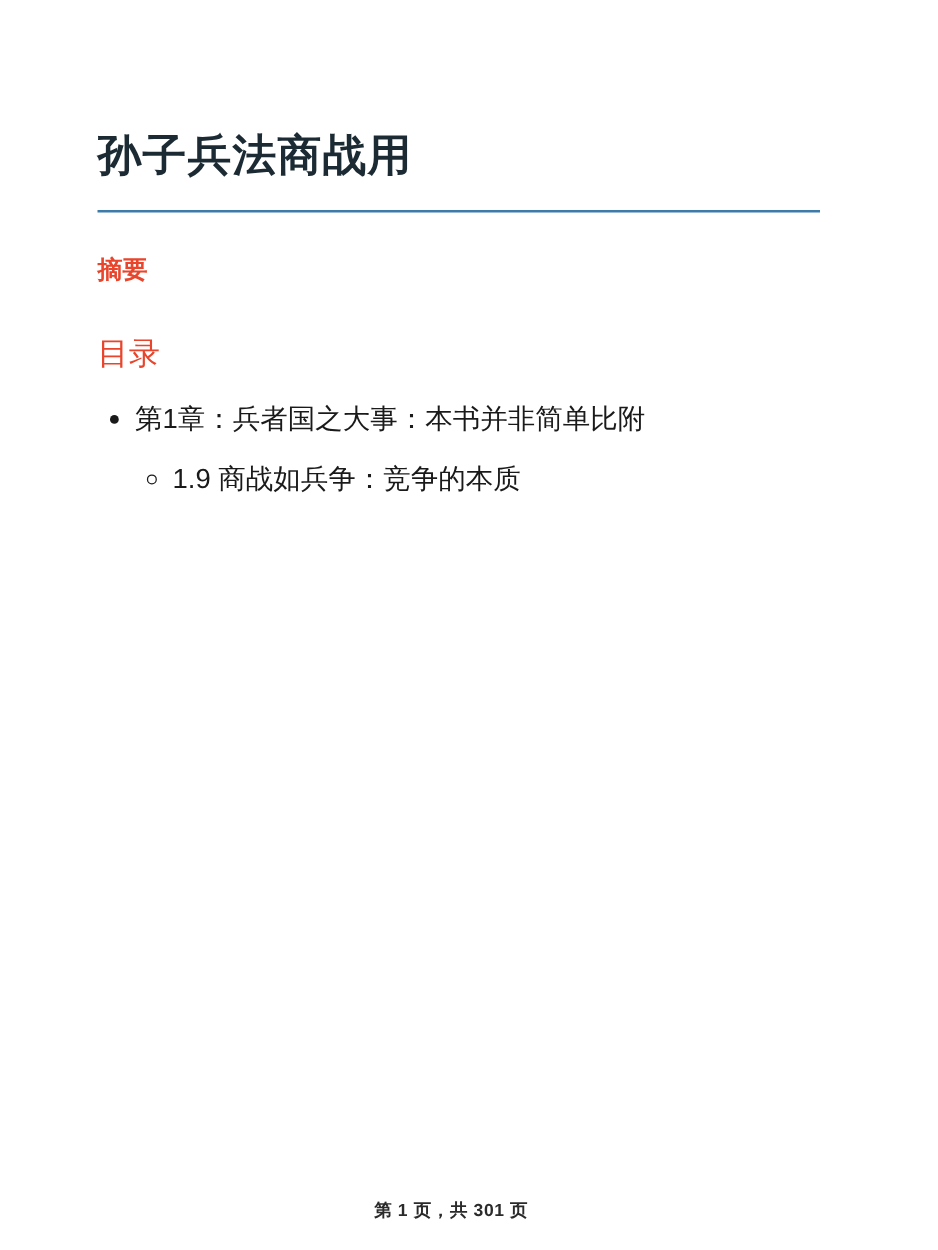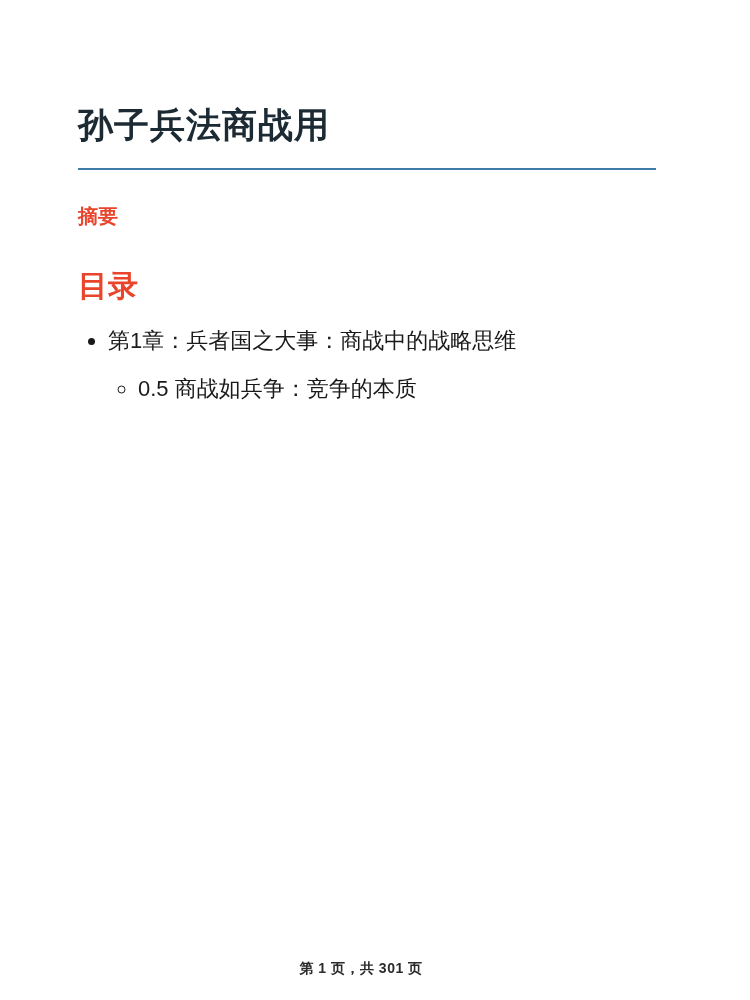--- a/index.html
+++ b/index.html
@@ -44,22 +44,22 @@
   }
   .abstract-text {
     font-size: 25px;
     line-height: 1.62;
     color: #1a1a1a;
     margin: 0;
     text-align: justify;
     letter-spacing: 0.2px;
   }
   .toc-heading {
-    font-size: 30px;
-    font-weight: bold;
+    font-size: 25px;
+    font-weight: normal;
     color: #e8452c;
     margin: 40px 0 20px 0;
     line-height: 1.2;
   }
   ul.toc-level-1 {
     margin: 0;
     padding-left: 30px;
     list-style-type: disc;
   }
   ul.toc-level-1 > li {
@@ -102,24 +102,24 @@
 
   <div class="title-rule"></div>
 
   <h2 class="section-heading">摘要</h2>
 
 
   <h2 class="toc-heading">目录</h2>
 
   <ul class="toc-level-1">
     <li>
-      <span class="toc-entry-text">第1章：兵者国之大事：商战中的战略思维</span>
+      <span class="toc-entry-text">第1章：兵者国之大事：本书并非简单比附</span>
       <ul class="toc-level-2">
         <li>
-          <span class="toc-entry-text">0.5 商战如兵争：竞争的本质</span>
+          <span class="toc-entry-text">1.9 商战如兵争：竞争的本质</span>
         </li>
       </ul>
     </li>
   </ul>
 
   <div class="page-footer">第 1 页，共 301 页</div>
 
 </div>
 
 </body></html>

